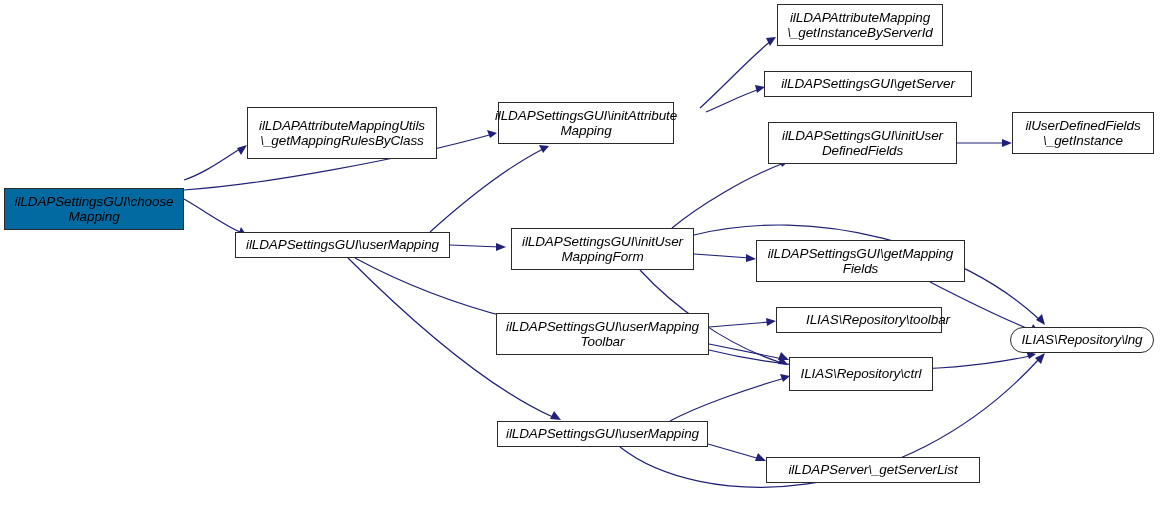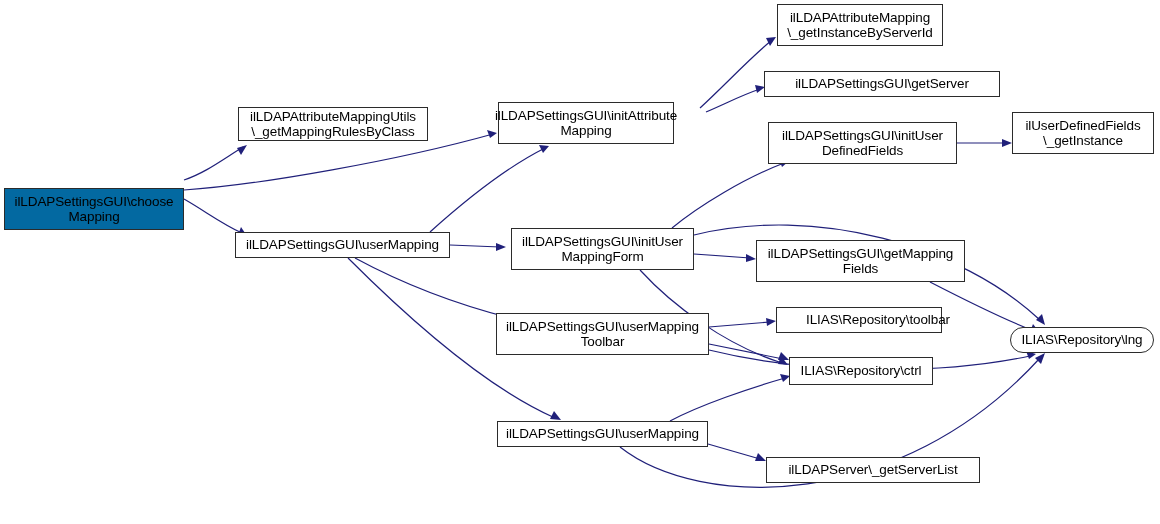--- a/index.html
+++ b/index.html
@@ -19,20 +19,21 @@
     color:#000000;
     display:flex;
     align-items:center;
     justify-content:center;
     text-align:center;
     font-size:13.5px;
     line-height:15.5px;
     letter-spacing:-0.1px;
     white-space:pre-line;
     padding:0 3px;
+    font-style:italic;
   }
   .node.root{
     background:#0369a1;
     border:1px solid #2b2b2b;
     margin-top:20px;
   }
   .edge{fill:none;stroke:#20207a;stroke-width:1.2px;}
   .arrow{fill:#20207a;stroke:none;}
 </style>
 </head>
@@ -81,38 +82,38 @@
       <polygon points="1045,353 1035,358 1041,364" class="arrow"></polygon>
       <path d="M930,282 C965,300 1000,318 1034,331" class="edge"></path>
       <polygon points="1040,333 1033,324 1030,332" class="arrow"></polygon>
       <path d="M957,143 L1006,143" class="edge"></path>
       <polygon points="1012,143 1002,139 1002,147" class="arrow"></polygon>
     </svg>
 
   <div id="nodes">
       <div class="node root" style="left: 4px; top: 168px; width: 180px; height: 42px;">ilLDAPSettingsGUI\choose
 Mapping</div>
-      <div class="node" style="left: 238px; top: 107px; width: 190px; height: 34px;">ilLDAPAttributeMappingUtils
+      <div class="node" style="left: 247px; top: 107px; width: 190px; height: 52px;">ilLDAPAttributeMappingUtils
 \_getMappingRulesByClass</div>
       <div class="node" style="left: 235px; top: 232px; width: 215px; height: 26px;">ilLDAPSettingsGUI\userMapping</div>
       <div class="node" style="left: 498px; top: 102px; width: 176px; height: 42px;">ilLDAPSettingsGUI\initAttribute
 Mapping</div>
       <div class="node" style="left: 511px; top: 228px; width: 183px; height: 42px;">ilLDAPSettingsGUI\initUser
 MappingForm</div>
       <div class="node" style="left: 496px; top: 313px; width: 213px; height: 42px;">ilLDAPSettingsGUI\userMapping
 Toolbar</div>
       <div class="node" style="left: 497px; top: 421px; width: 211px; height: 26px;">ilLDAPSettingsGUI\userMapping</div>
       <div class="node" style="left: 777px; top: 4px; width: 166px; height: 42px;">ilLDAPAttributeMapping
 \_getInstanceByServerId</div>
-      <div class="node" style="left: 764px; top: 71px; width: 236px; height: 26px;">ilLDAPSettingsGUI\getServer</div>
+      <div class="node" style="left: 764px; top: 71px; width: 208px; height: 26px;">ilLDAPSettingsGUI\getServer</div>
       <div class="node" style="left: 768px; top: 122px; width: 189px; height: 42px;">ilLDAPSettingsGUI\initUser
 DefinedFields</div>
       <div class="node" style="left: 756px; top: 240px; width: 209px; height: 42px;">ilLDAPSettingsGUI\getMapping
 Fields</div>
       <div class="node" style="left: 776px; top: 307px; width: 166px; height: 26px; padding-left: 41px;">ILIAS\Repository\toolbar</div>
-      <div class="node" style="left: 789px; top: 357px; width: 144px; height: 28px;">ILIAS\Repository\ctrl</div>
+      <div class="node" style="left: 789px; top: 357px; width: 144px; height: 34px;">ILIAS\Repository\ctrl</div>
       <div class="node" style="left: 766px; top: 457px; width: 214px; height: 26px;">ilLDAPServer\_getServerList</div>
       <div class="node" style="left: 1012px; top: 112px; width: 142px; height: 42px;">ilUserDefinedFields
 \_getInstance</div>
       <div class="node" style="left: 1010px; top: 327px; width: 144px; height: 26px; border-radius: 13px;">ILIAS\Repository\lng</div>
     </div>
 
 </div>
 
 </body></html>

